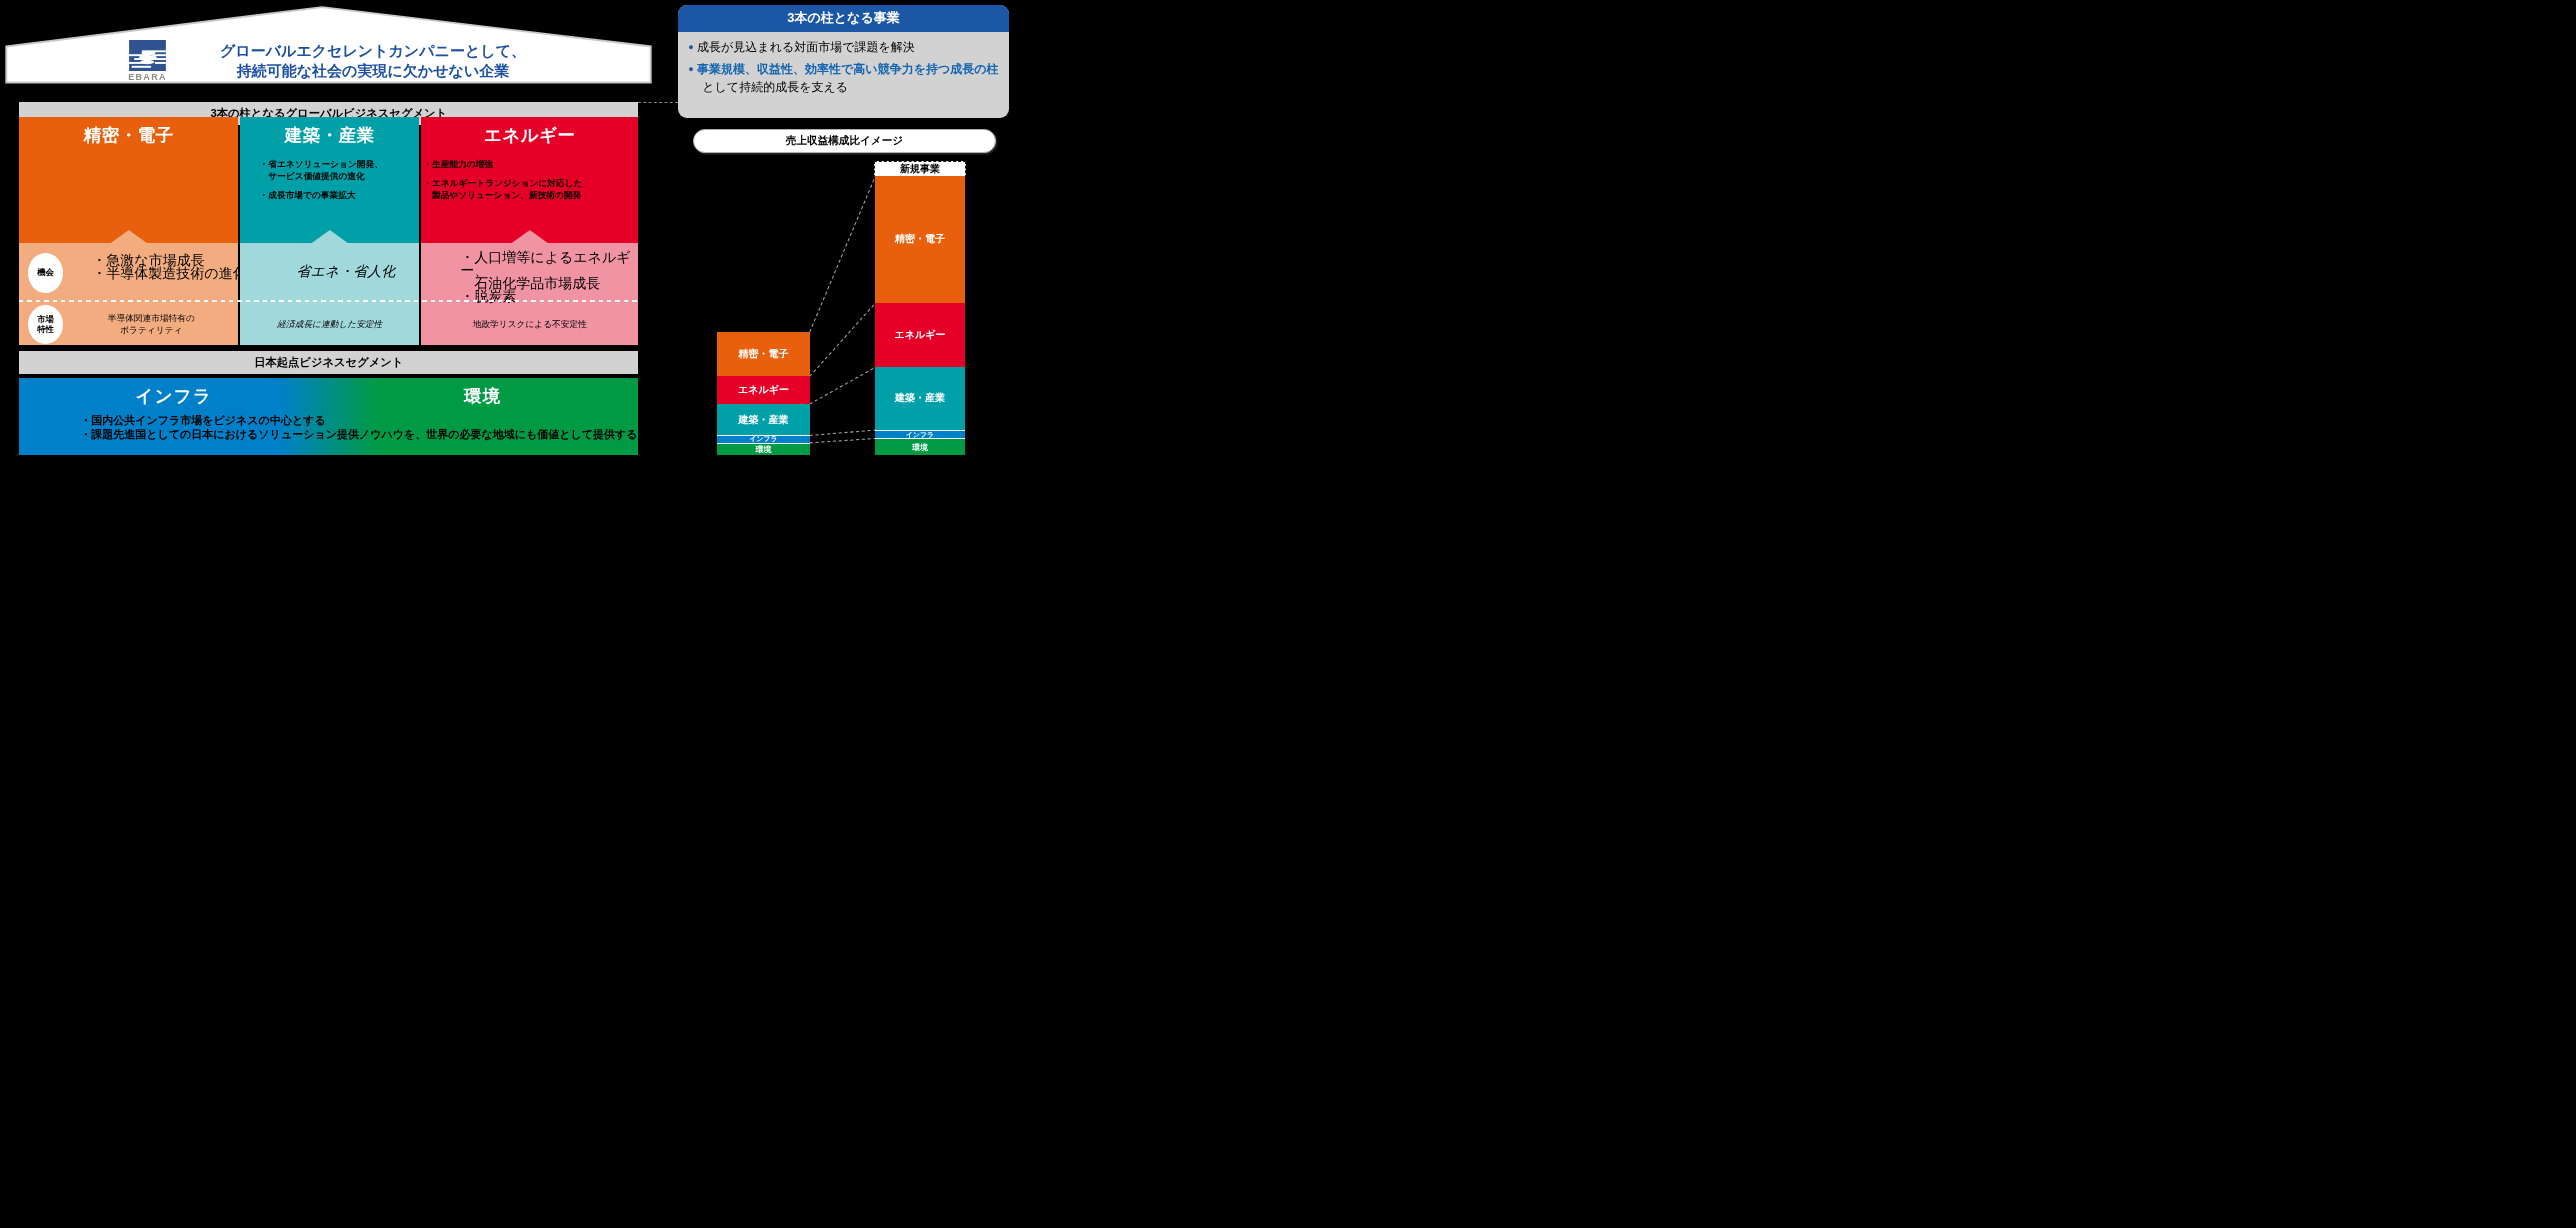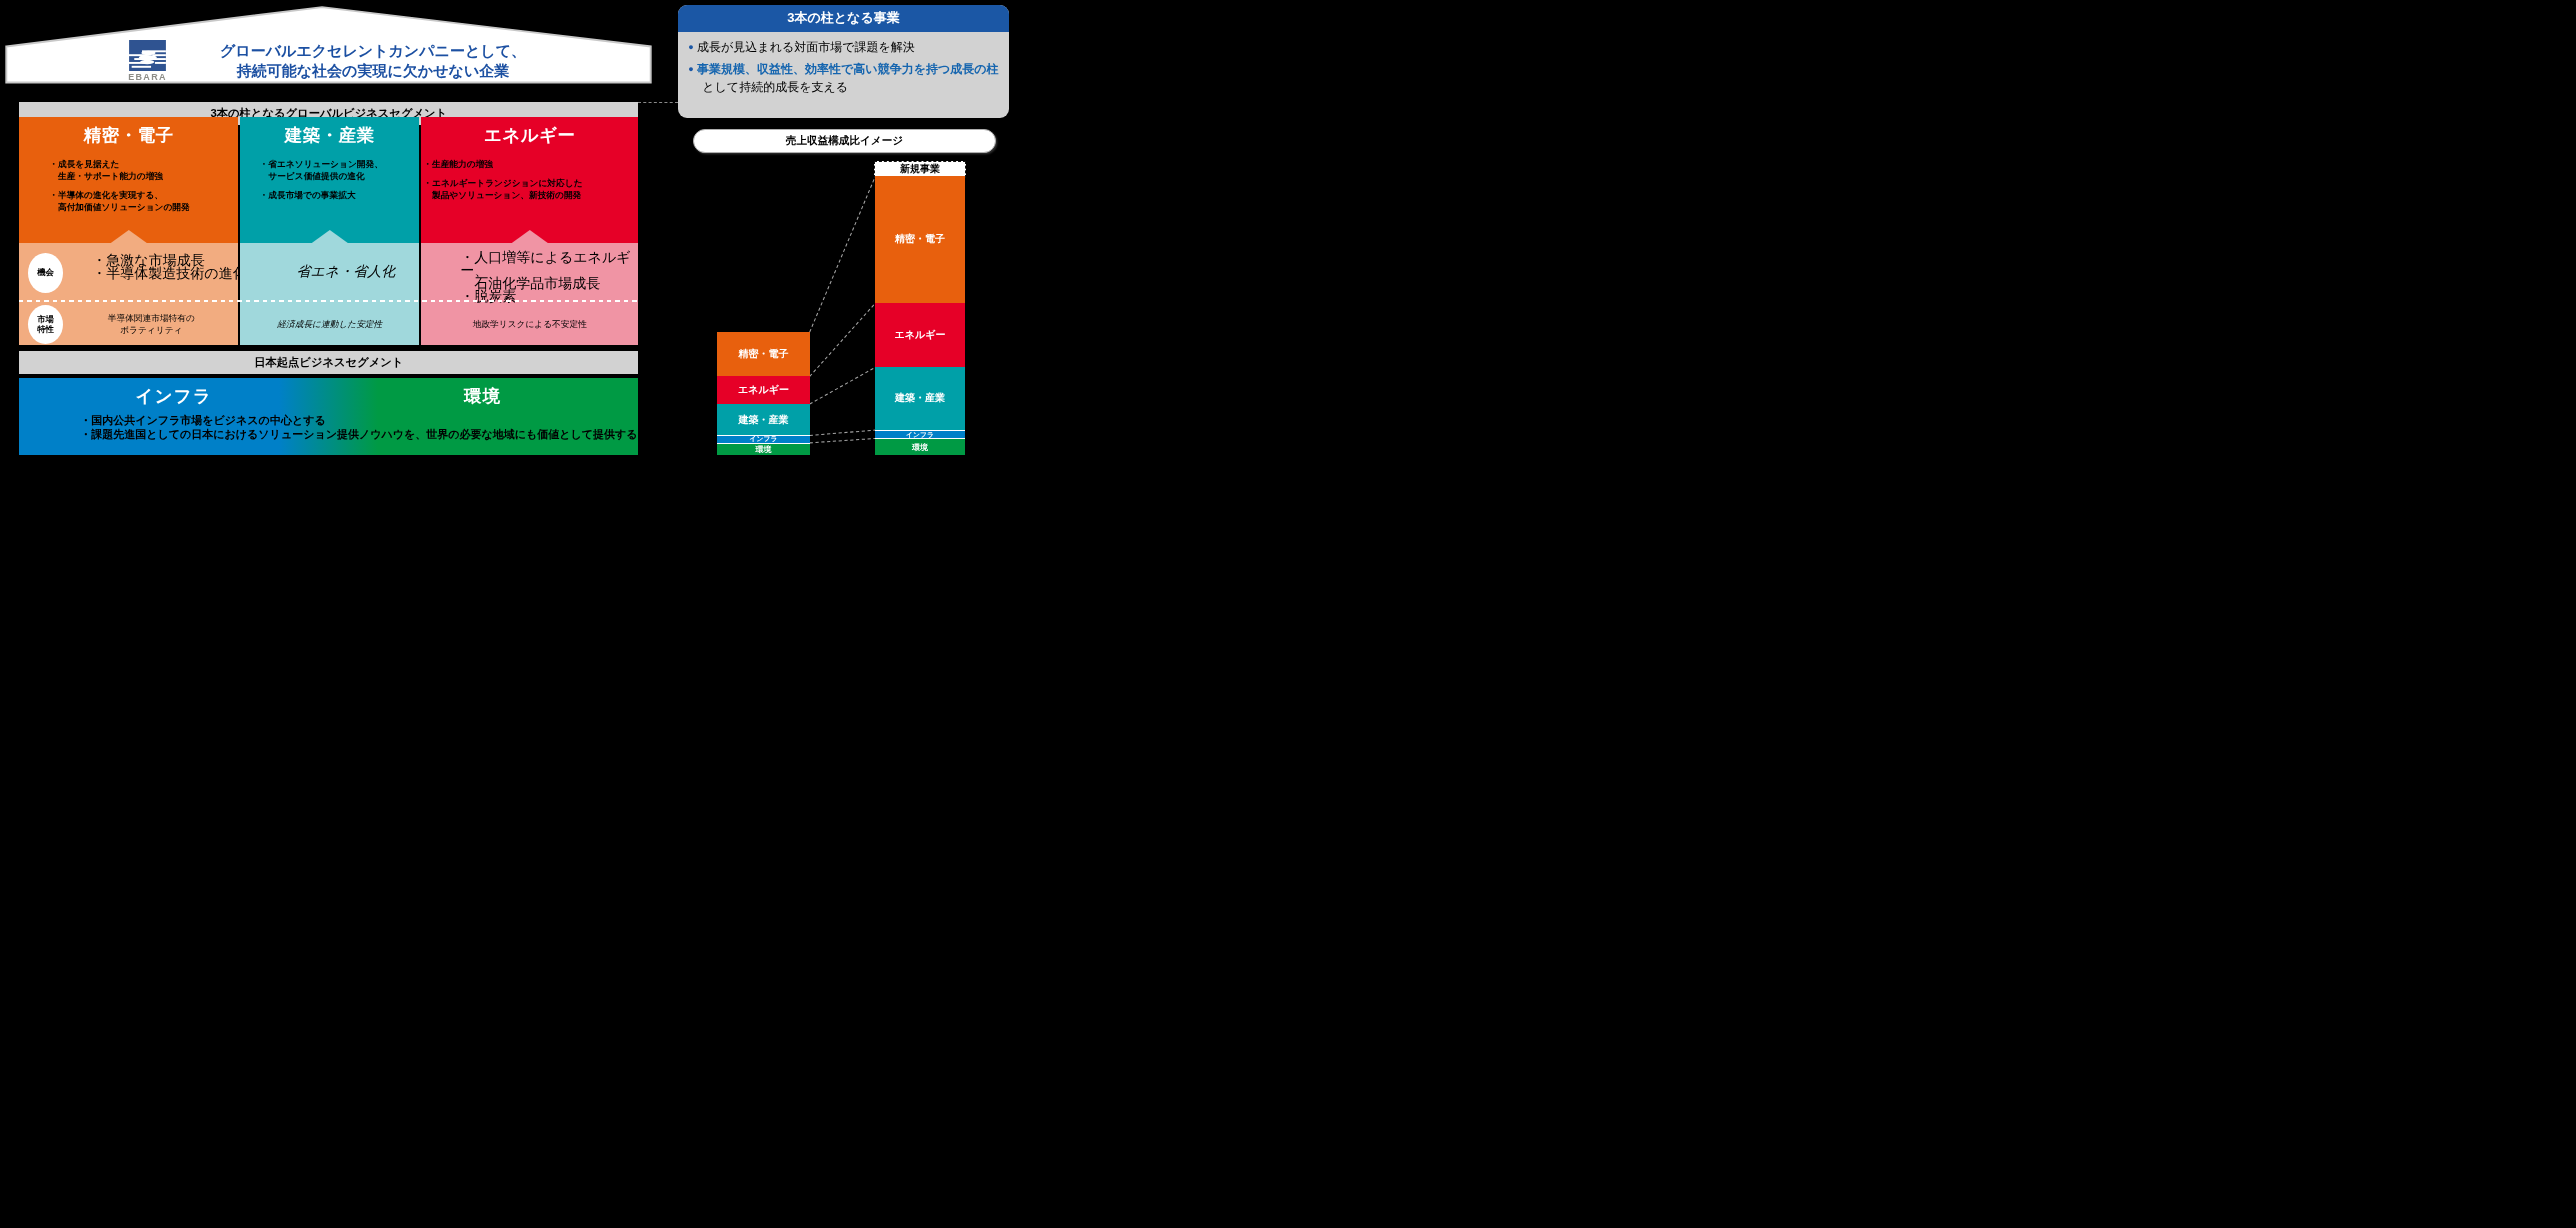--- a/index.html
+++ b/index.html
@@ -135,26 +135,20 @@
 <div class="abs ml" id="house-title">グローバルエクセレントカンパニーとして、
 持続可能な社会の実現に欠かせない企業</div>
 
 <div class="abs center section-bar" id="global-bar">3本の柱となるグローバルビジネスセグメント</div>
 
 <div class="abs" id="columns">
 
   <div class="col" id="col-0">
     <div class="col-dark">
       <div class="col-header">精密・電子</div>
-      <div class="col-bullets">
-        <div class="b ml">・成長を見据えた
-　生産・サポート能力の増強</div>
-        <div class="b ml">・半導体の進化を実現する、
-　高付加価値ソリューションの開発</div>
-      </div>
     </div>
     <div class="col-light">
       <div class="notch"></div>
       <div class="opp ml">・急激な市場成長
 ・半導体製造技術の進化</div>
       <div class="mkt ml">半導体関連市場特有の
 ボラティリティ</div>
     </div>
   </div>
 

